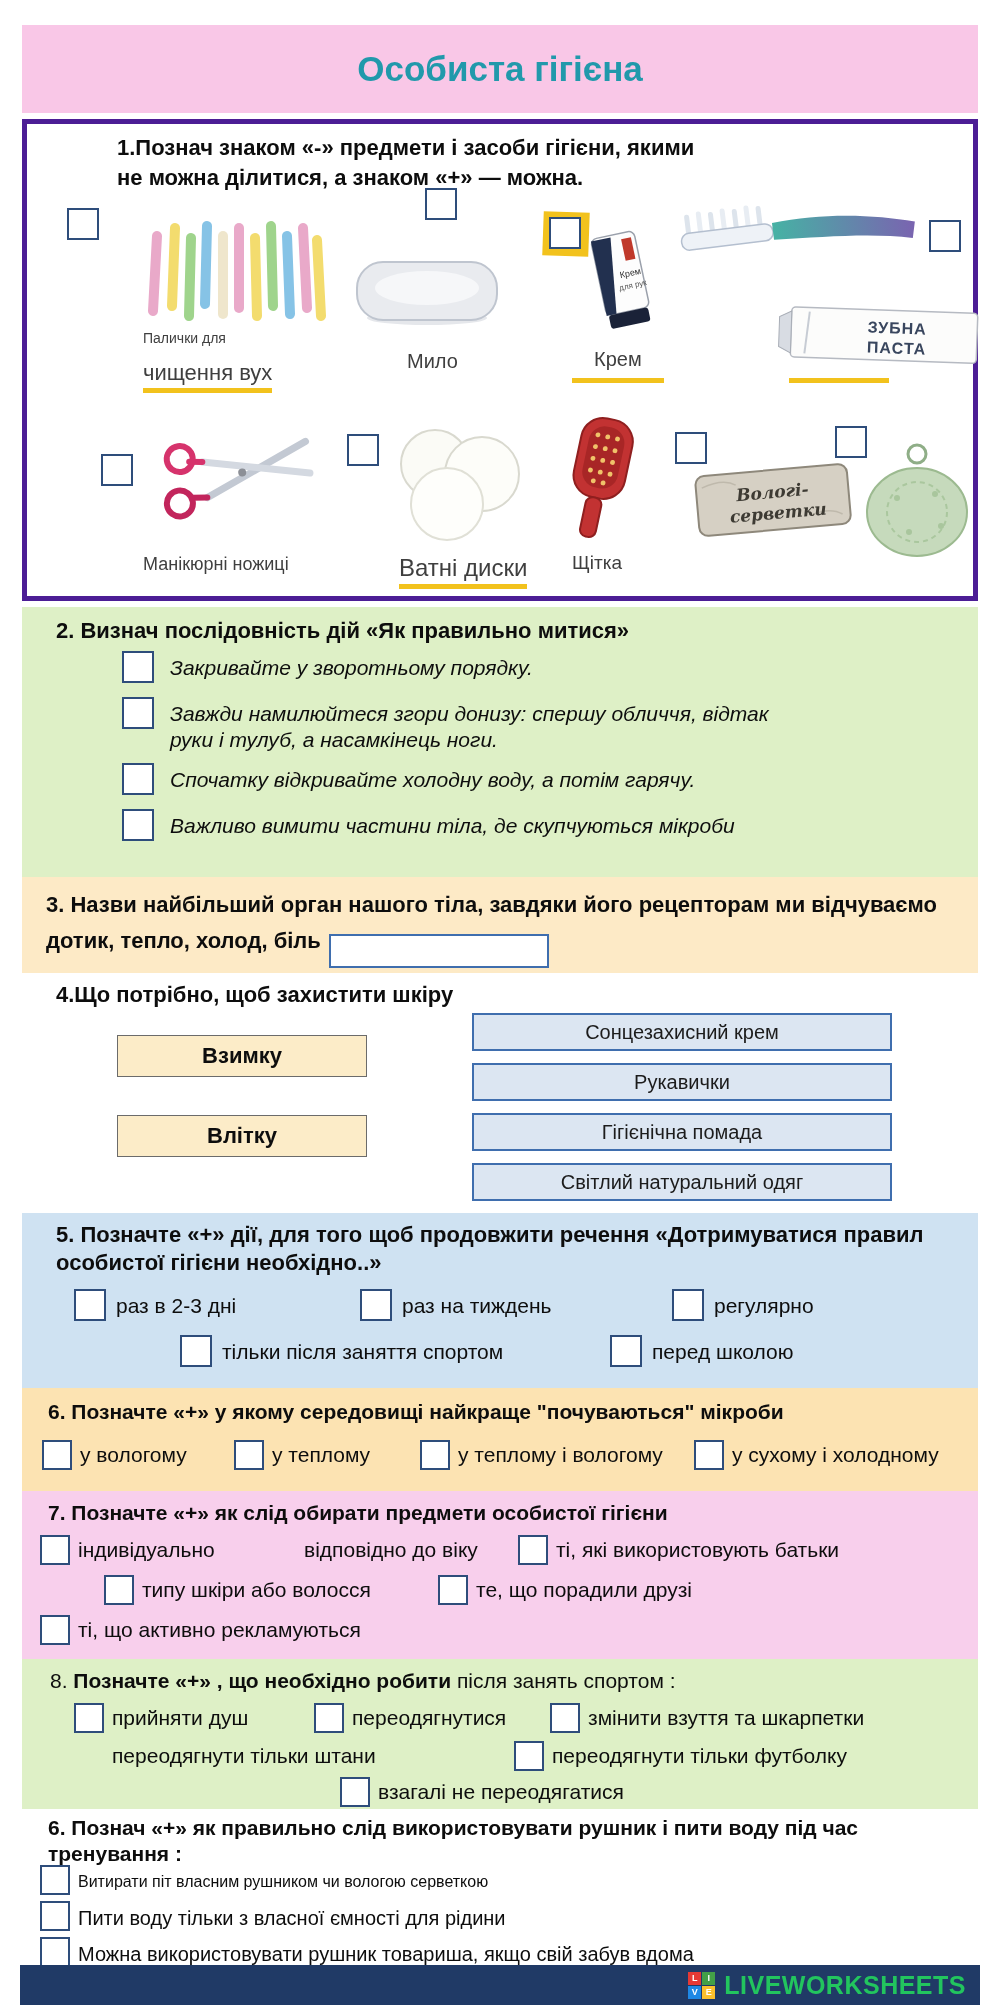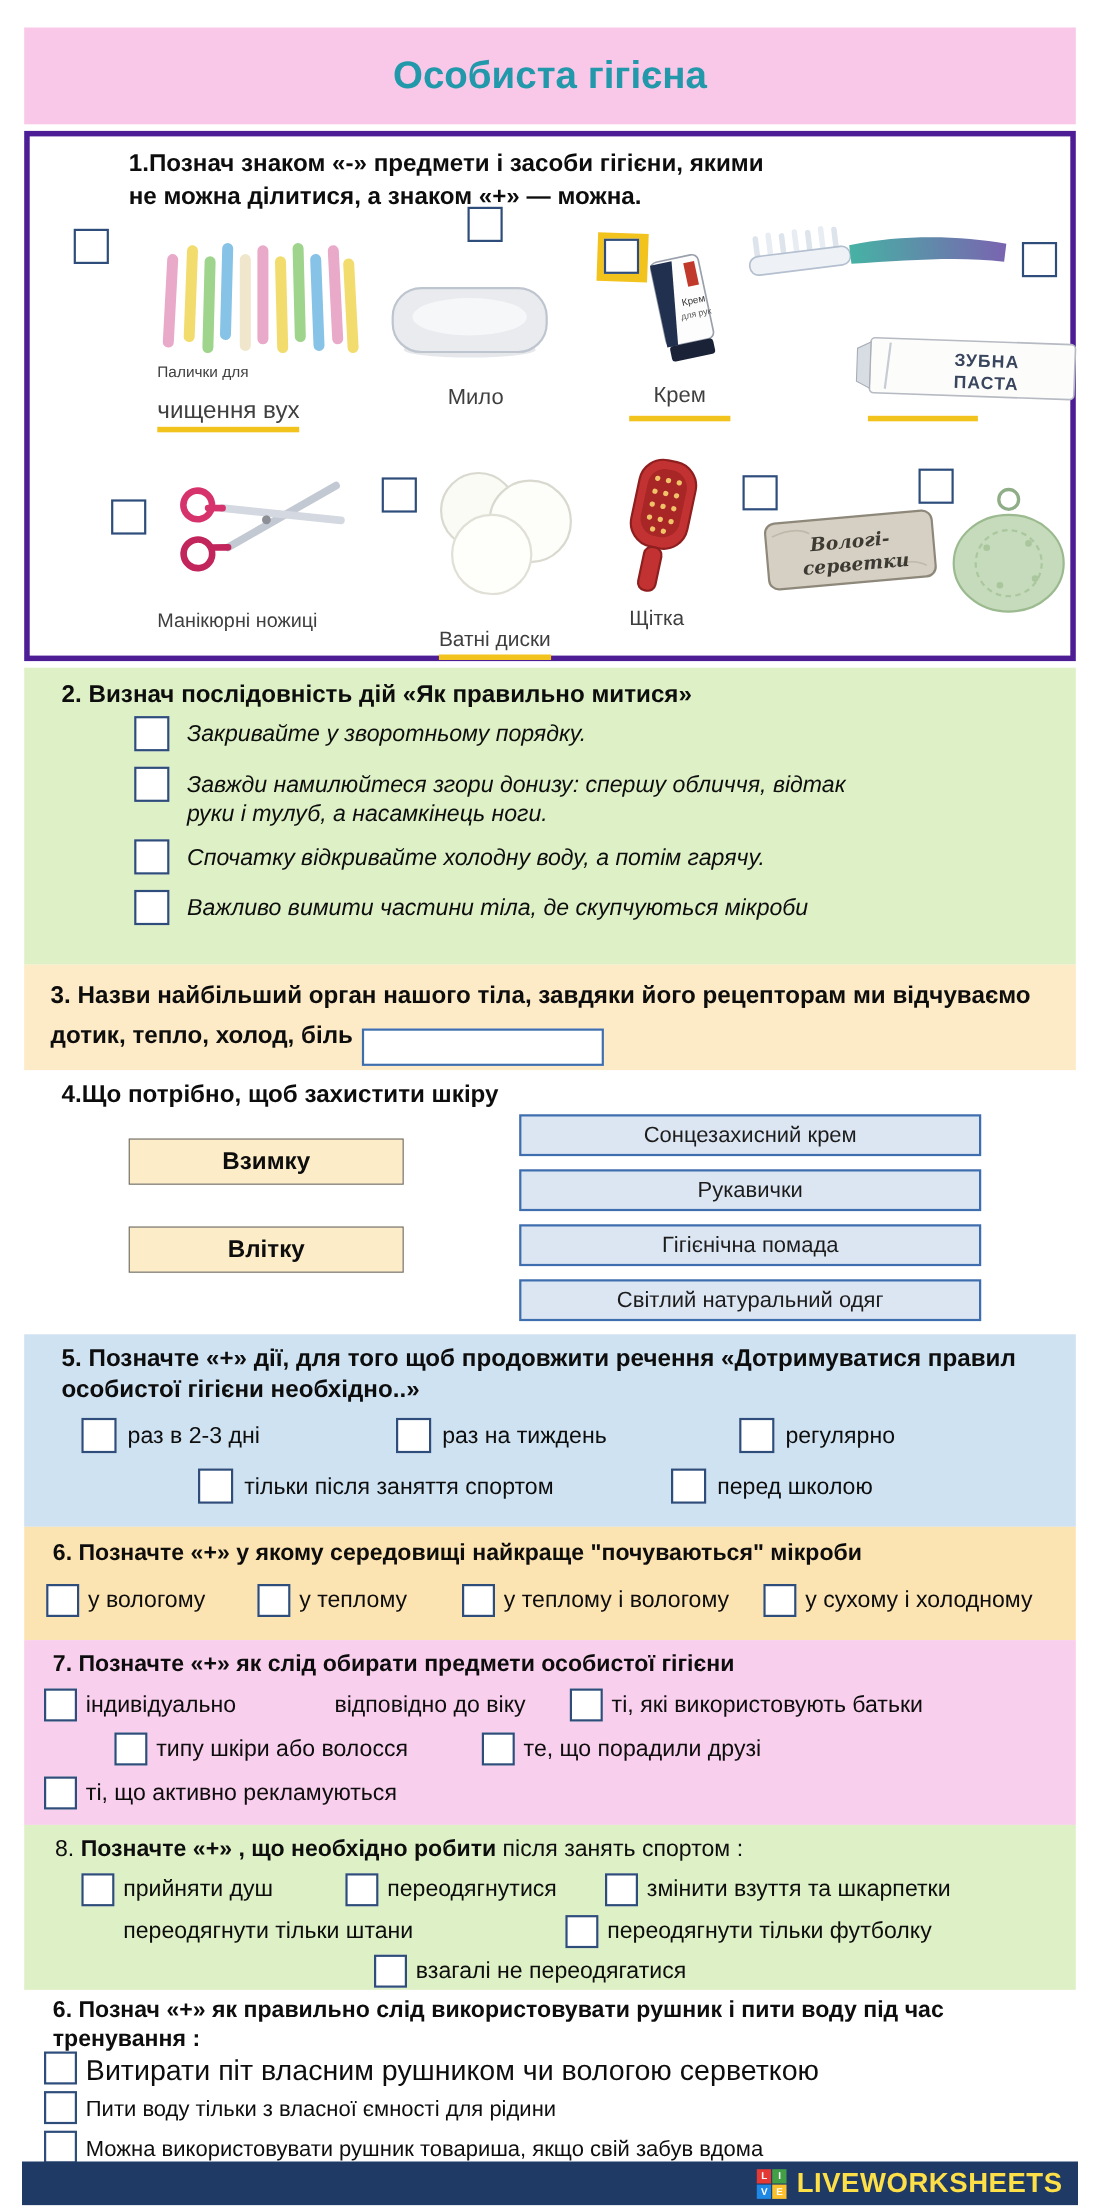--- a/index.html
+++ b/index.html
@@ -43,21 +43,21 @@
   .season { position:absolute; left:95px; width:250px; height:42px; background:var(--season-bg,#fcecc8);
             border:1px solid var(--season-border,#6b6b6b); font-weight:bold; font-size:22px;
             display:flex; align-items:center; justify-content:center; }
   .option { position:absolute; left:450px; width:420px; height:38px; background:var(--option-bg,#dce6f2);
             border:2px solid var(--option-border,#3f6eae); font-size:20px; color:#1c1c1c;
             display:flex; align-items:center; justify-content:center; }
 
   .footer { position:absolute; left:20px; top:1965px; width:960px; height:40px;
             background:var(--footer-bg,#203a66); display:flex; align-items:center;
             justify-content:flex-end; gap:9px; padding-right:14px; }
-  .brand { color:#fde047; font-weight:bold; font-size:25px; letter-spacing:0.5px; }
+  .brand { color:#22c55e; font-weight:bold; font-size:25px; letter-spacing:0.5px; }
   .logo-grid { display:grid; grid-template-columns:13px 13px; grid-template-rows:13px 13px; gap:1px; }
   .logo-grid span { color:#fff; font-size:9px; font-weight:bold; display:flex;
                     align-items:center; justify-content:center; }
 </style>
 </head>
 <body>
 
 <div class="page">
 
   <header class="titlebar">
@@ -156,21 +156,21 @@
         <circle cx="98" cy="42" r="4" fill="#8c8f96" stroke="none"></circle>
       </g>
     </svg>
     <div class="imglbl" style="left:116px;top:430px;font-size:18px;">Манікюрні ножиці</div>
 
     <svg class="abs" style="left:360px;top:300px;" width="140" height="118">
       <circle cx="48" cy="40" r="34" fill="#fbfbf6" stroke="#d9d9cf" stroke-width="2"></circle>
       <circle cx="95" cy="50" r="37" fill="#fdfdf9" stroke="#d9d9cf" stroke-width="2"></circle>
       <circle cx="60" cy="80" r="36" fill="#fefefb" stroke="#e0e0d6" stroke-width="2"></circle>
     </svg>
-    <div class="imglbl ul-yellow" style="left:372px;top:430px;font-size:19px;margin-top:17px;">Ватні диски</div>
+    <div class="imglbl ul-yellow" style="left:372px;top:430px;font-size:24px;">Ватні диски</div>
 
     <svg class="abs" style="left:526px;top:290px;" width="92" height="128">
       <g transform="rotate(12 46 64)">
         <rect x="20" y="4" width="52" height="80" rx="22" fill="#c23232" stroke="#8f1f1f" stroke-width="2"></rect>
         <rect x="28" y="12" width="36" height="62" rx="16" fill="#a82626"></rect>
         <g fill="#f0c36a">
           <circle cx="36" cy="22" r="2.4"></circle>
             <circle cx="46" cy="22" r="2.4"></circle>
             <circle cx="56" cy="22" r="2.4"></circle>
           <circle cx="36" cy="34" r="2.4"></circle>
@@ -289,21 +289,21 @@
     <div class="lbl" style="left:90px;top:84px;">переодягнути тільки штани</div>
     <span class="cb sm" style="left:492px;top:82px;"></span>
     <div class="lbl" style="left:530px;top:84px;">переодягнути тільки футболку</div>
     <span class="cb sm" style="left:318px;top:118px;"></span>
     <div class="lbl" style="left:356px;top:120px;">взагалі не переодягатися</div>
   </section>
 
   <section class="sec sec9">
     <div class="h" style="left:26px;top:6px;width:905px;font-size:21px;line-height:26px;">6. Познач «+» як правильно слід використовувати рушник і пити воду під час тренування :</div>
     <span class="cb sm" style="left:18px;top:56px;"></span>
-    <div class="lbl" style="left:56px;top:60px;font-size:26px;">Витирати піт власним рушником чи вологою серветкою</div>
+    <div class="lbl" style="left:56px;top:60px;font-size:16px;">Витирати піт власним рушником чи вологою серветкою</div>
     <span class="cb sm" style="left:18px;top:92px;"></span>
     <div class="lbl" style="left:56px;top:96px;font-size:20px;">Пити воду тільки з власної ємності для рідини</div>
     <span class="cb sm" style="left:18px;top:128px;"></span>
     <div class="lbl" style="left:56px;top:132px;font-size:20px;">Можна використовувати рушник товариша, якщо свій забув вдома</div>
   </section>
 
   <footer class="footer">
     <span class="logo-grid">
       <span id="lg0" style="background: rgb(229, 57, 53);">L</span>
       <span id="lg1" style="background: rgb(67, 160, 71);">I</span>

